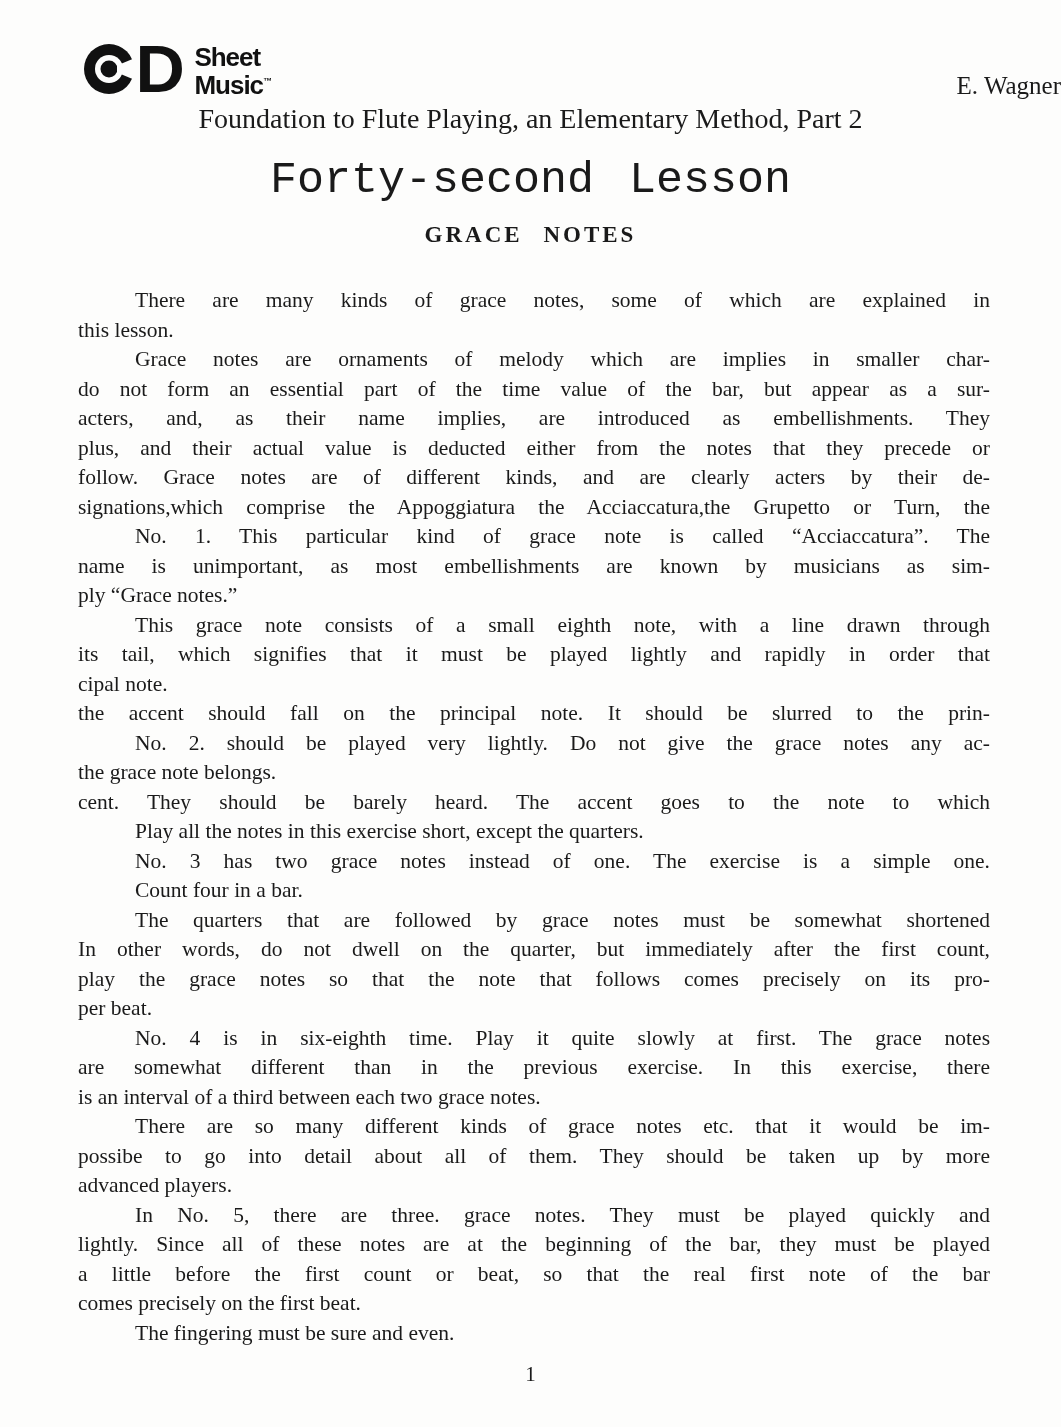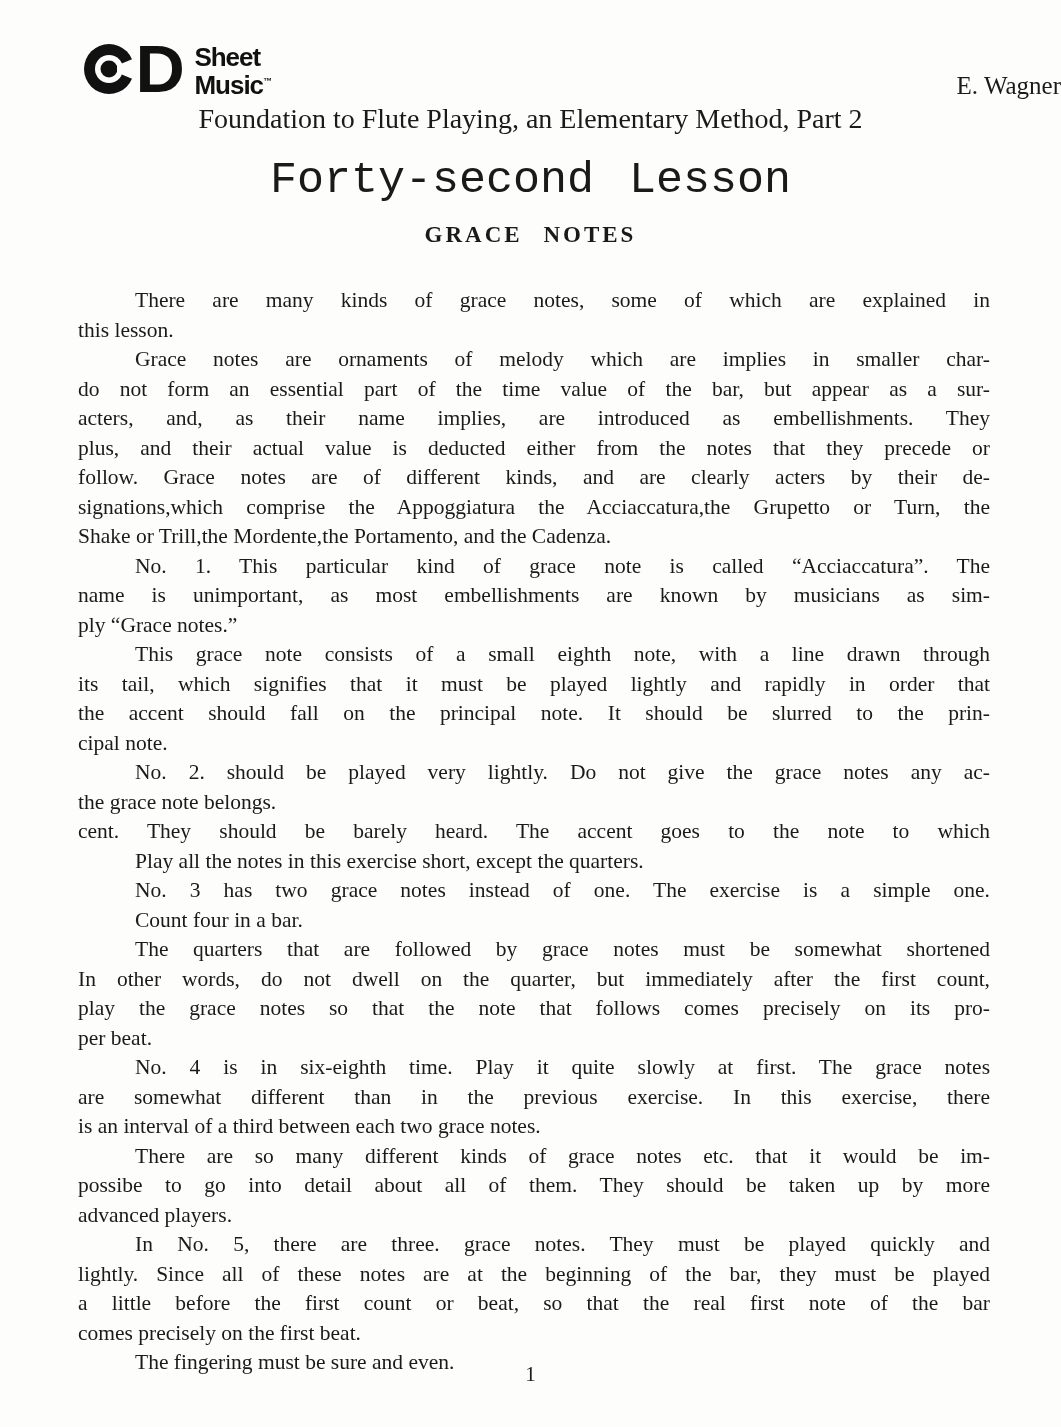--- a/index.html
+++ b/index.html
@@ -104,32 +104,31 @@
         <div class="line indent just">There are many kinds of grace notes, some of which are explained in</div>
         <div class="line">this lesson.</div>
       </div>
       <div>
         <div class="line indent just">Grace notes are ornaments of melody which are implies in smaller char-</div>
         <div class="line just">do not form an essential part of the time value of the bar, but appear as a sur-</div>
         <div class="line just">acters, and, as their name implies, are introduced as embellishments. They</div>
         <div class="line just">plus, and their actual value is deducted either from the notes that they precede or</div>
         <div class="line just">follow. Grace notes are of different kinds, and are clearly acters by their de-</div>
         <div class="line just">signations,which comprise the Appoggiatura the Acciaccatura,the Grupetto or Turn, the</div>
-        <div class="line">Shake or Trill,the Mordente,the Portamento, and the Cadenza.</div>
       </div>
       <div>
         <div class="line indent just">No. 1. This particular kind of grace note is called “Acciaccatura”. The</div>
         <div class="line just">name is unimportant, as most embellishments are known by musicians as sim-</div>
         <div class="line">ply “Grace notes.”</div>
       </div>
       <div>
         <div class="line indent just">This grace note consists of a small eighth note, with a line drawn through</div>
         <div class="line just">its tail, which signifies that it must be played lightly and rapidly in order that</div>
+        <div class="line">cipal note.</div>
         <div class="line just">the accent should fall on the principal note. It should be slurred to the prin-</div>
-        <div class="line">cipal note.</div>
       </div>
       <div>
         <div class="line indent just">No. 2. should be played very lightly. Do not give the grace notes any ac-</div>
         <div class="line">the grace note belongs.</div>
         <div class="line just">cent. They should be barely heard. The accent goes to the note to which</div>
       </div>
       <div>
         <div class="line indent">Play all the notes in this exercise short, except the quarters.</div>
       </div>
       <div>

